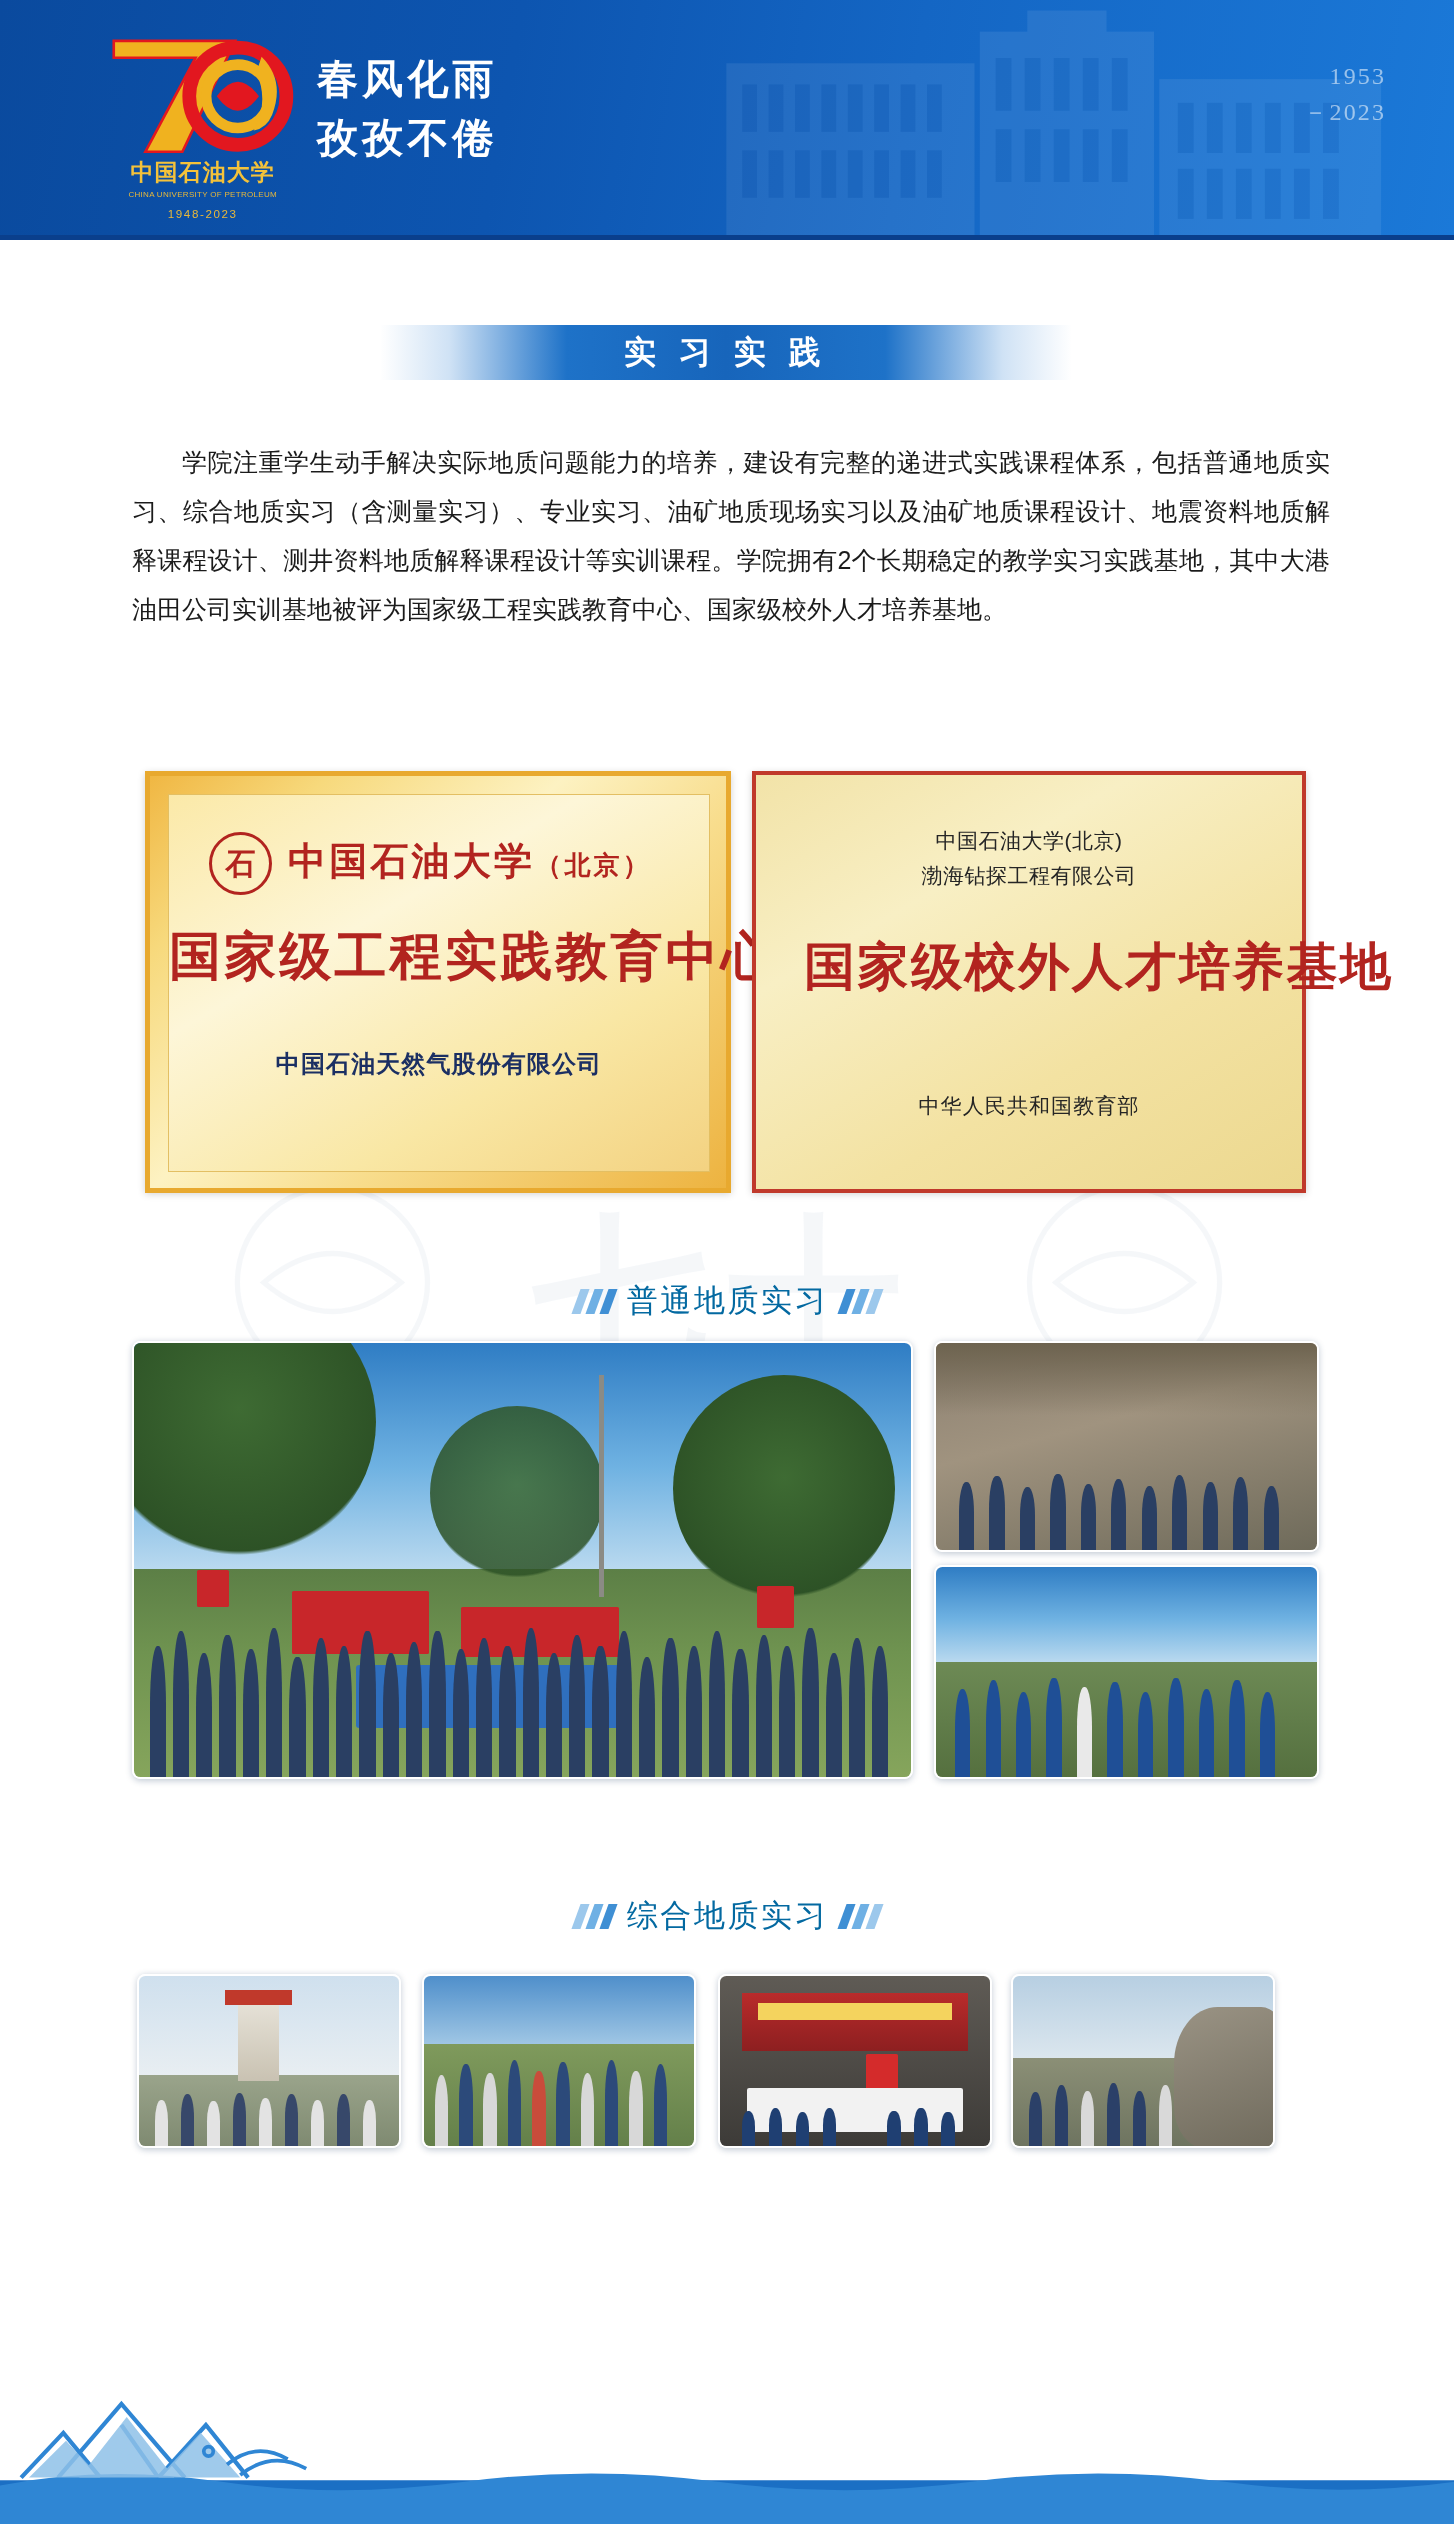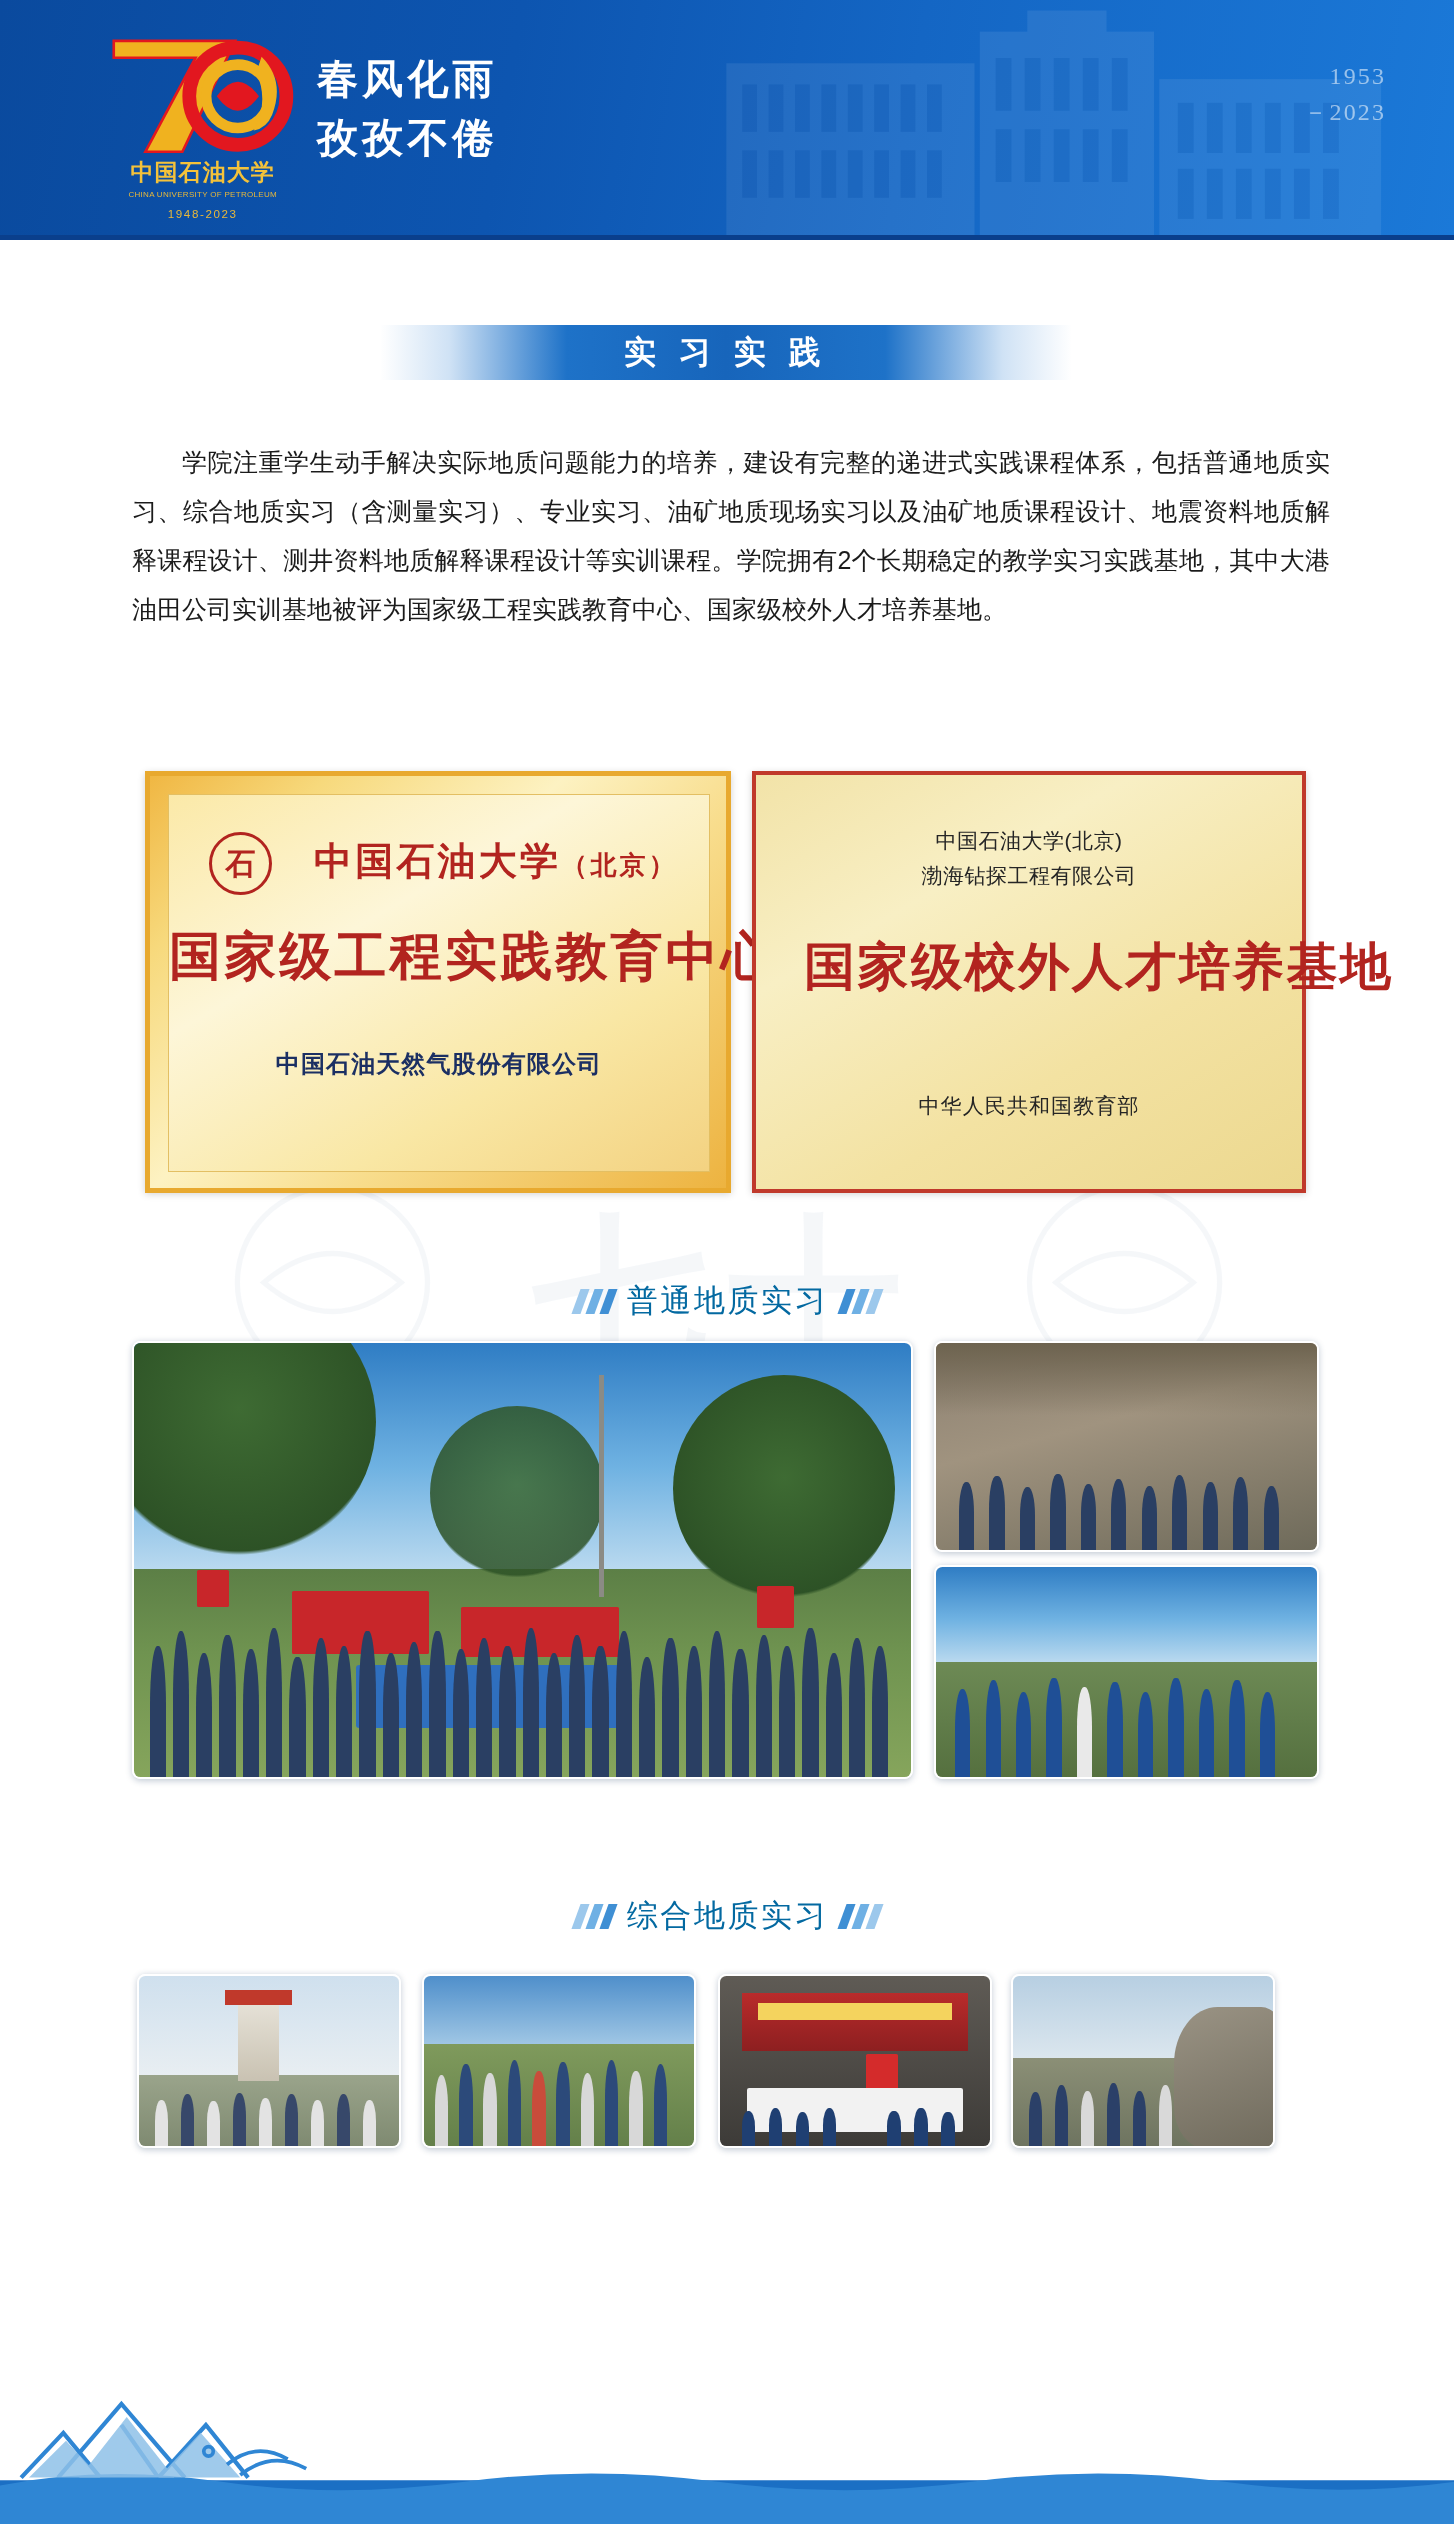--- a/index.html
+++ b/index.html
@@ -208,21 +208,20 @@
   }
   .pa-title {
     position: absolute;
     left: 119px; top: 41px;
     color: #b2241f;
     font-size: 38px;
     font-weight: bold;
     letter-spacing: 3.2px;
     white-space: nowrap;
     font-family: "Liberation Serif", "DejaVu Serif", serif;
-    margin-left: 26px;
   }
   .pa-title small { font-size: 26px; }
   .pa-main {
     position: absolute;
     left: 0; top: 127px;
     width: 100%;
     text-align: center;
     color: #b2241f;
     font-size: 52px;
     font-weight: bold;

